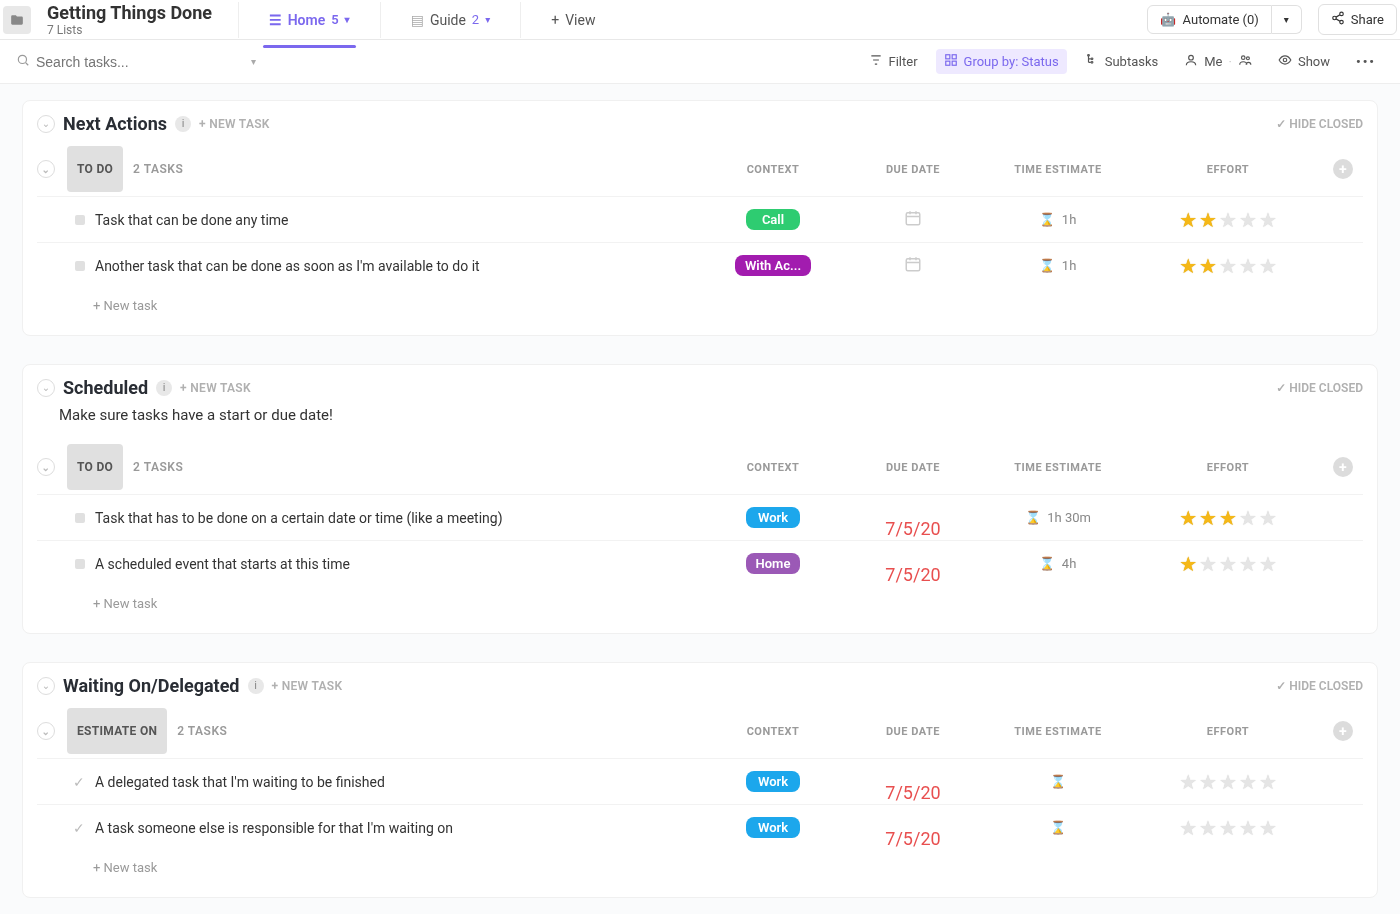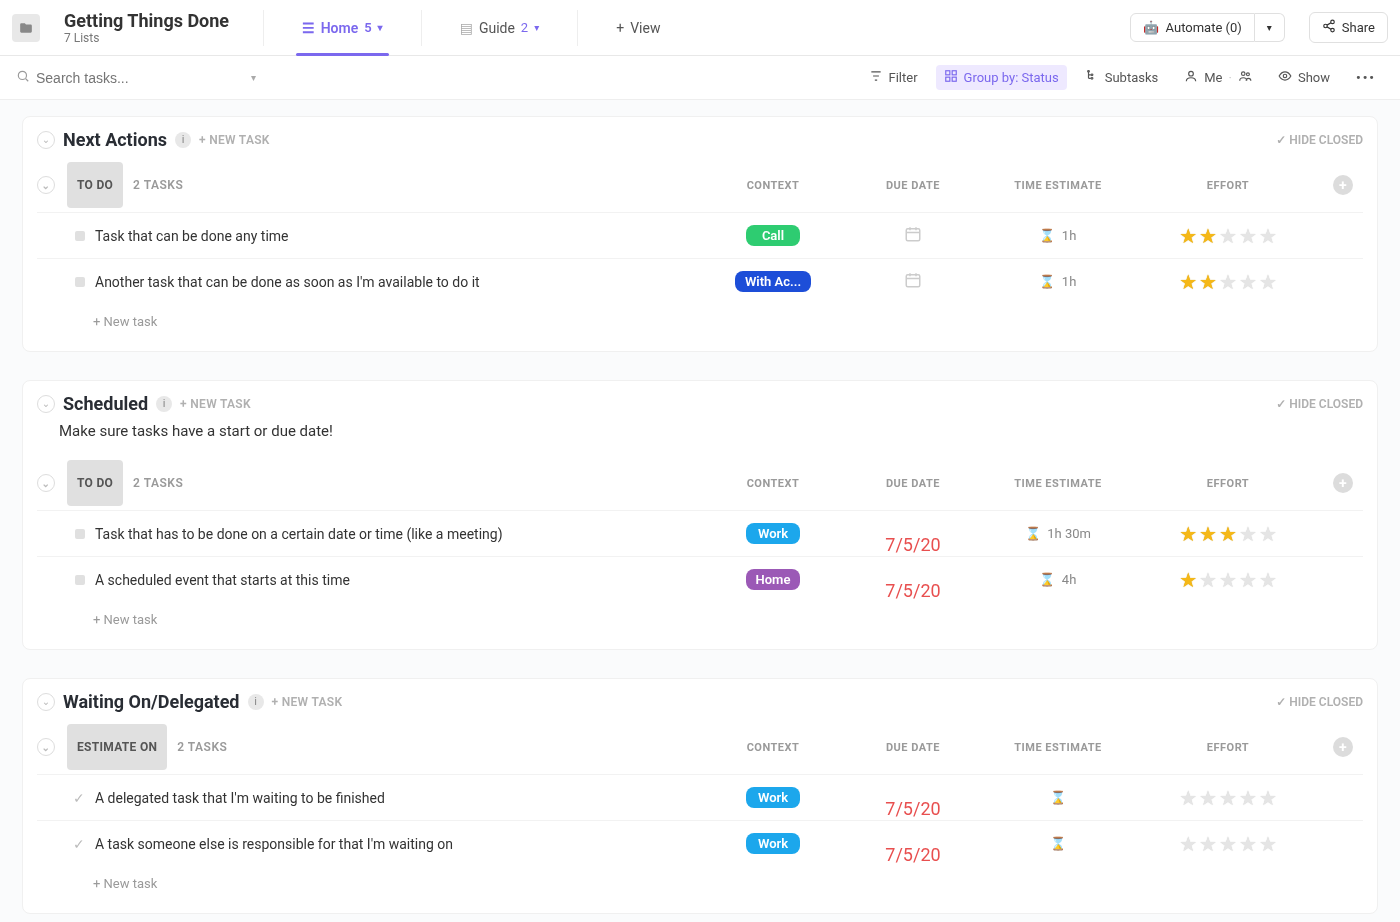--- a/index.html
+++ b/index.html
@@ -1,17 +1,17 @@
 <!DOCTYPE html>
 <html><head>
 <meta charset="utf-8">
 <style>
 * { box-sizing: border-box; margin: 0; padding: 0; }
 body { font-family: -apple-system, BlinkMacSystemFont, "Segoe UI", Roboto, sans-serif; background: #fff; color: #292d34; width: 1400px; }
-.header { display: flex; align-items: center; height: 56px; border-bottom: 1px solid #e8e8e8; padding: 0 12px; gap: 24px; }
+.header { display: flex; align-items: center; height: 40px; border-bottom: 1px solid #e8e8e8; padding: 0 3px; gap: 16px; }
 .folder-icon { width: 28px; height: 28px; background: #e8e8e8; border-radius: 4px; display: flex; align-items: center; justify-content: center; color: #888; }
 .title-block { display: flex; flex-direction: column; justify-content: center; margin-right: 10px; }
 .title-block .title { font-size: 18px; font-weight: 700; color: #333; }
 .title-block .subtitle { font-size: 12px; color: #787878; }
 .tab-sep { width: 1px; height: 36px; background: #eee; }
 .view-tab { display: flex; align-items: center; gap: 6px; height: 56px; padding: 0 14px; font-size: 14px; cursor: pointer; color: #555; position: relative; }
 .view-tab.active { color: #7b68ee; font-weight: 600; }
 .view-tab.active::after { content: ""; position: absolute; bottom: 0; left: 8px; right: 8px; height: 3px; background: #7b68ee; border-radius: 2px; }
 .view-tab .count { font-size: 13px; color: #7b68ee; }
 .view-tab.guide .count { color: #7b68ee; }
@@ -235,21 +235,21 @@
             <span class="star-off">★</span>
             <span class="star-off">★</span>
             <span class="star-off">★</span>
           </div>
           <div></div>
         </div>
         <div class="task-row">
           <div></div>
           <div class="status-dot"></div>
           <div>Another task that can be done as soon as I'm available to do it</div>
-          <div style="text-align:center;"><span class="context-tag" style="background:#1d4ed8">With Ac...</span></div>
+          <div style="text-align:center;"><span class="context-tag" style="background:#a21caf">With Ac...</span></div>
           <div class="cal-icon"><svg width="18" height="18" viewBox="0 0 24 24" fill="none" stroke="currentColor" stroke-width="2">
               <rect x="3" y="5" width="18" height="16" rx="2"></rect>
               <path d="M3 10h18M8 3v4M16 3v4"></path>
             </svg></div>
           <div class="est">
             <span class="hourglass">⌛</span>
             <span>1h</span>
           </div>
           <div class="stars">
             <span class="star-on">★</span>

